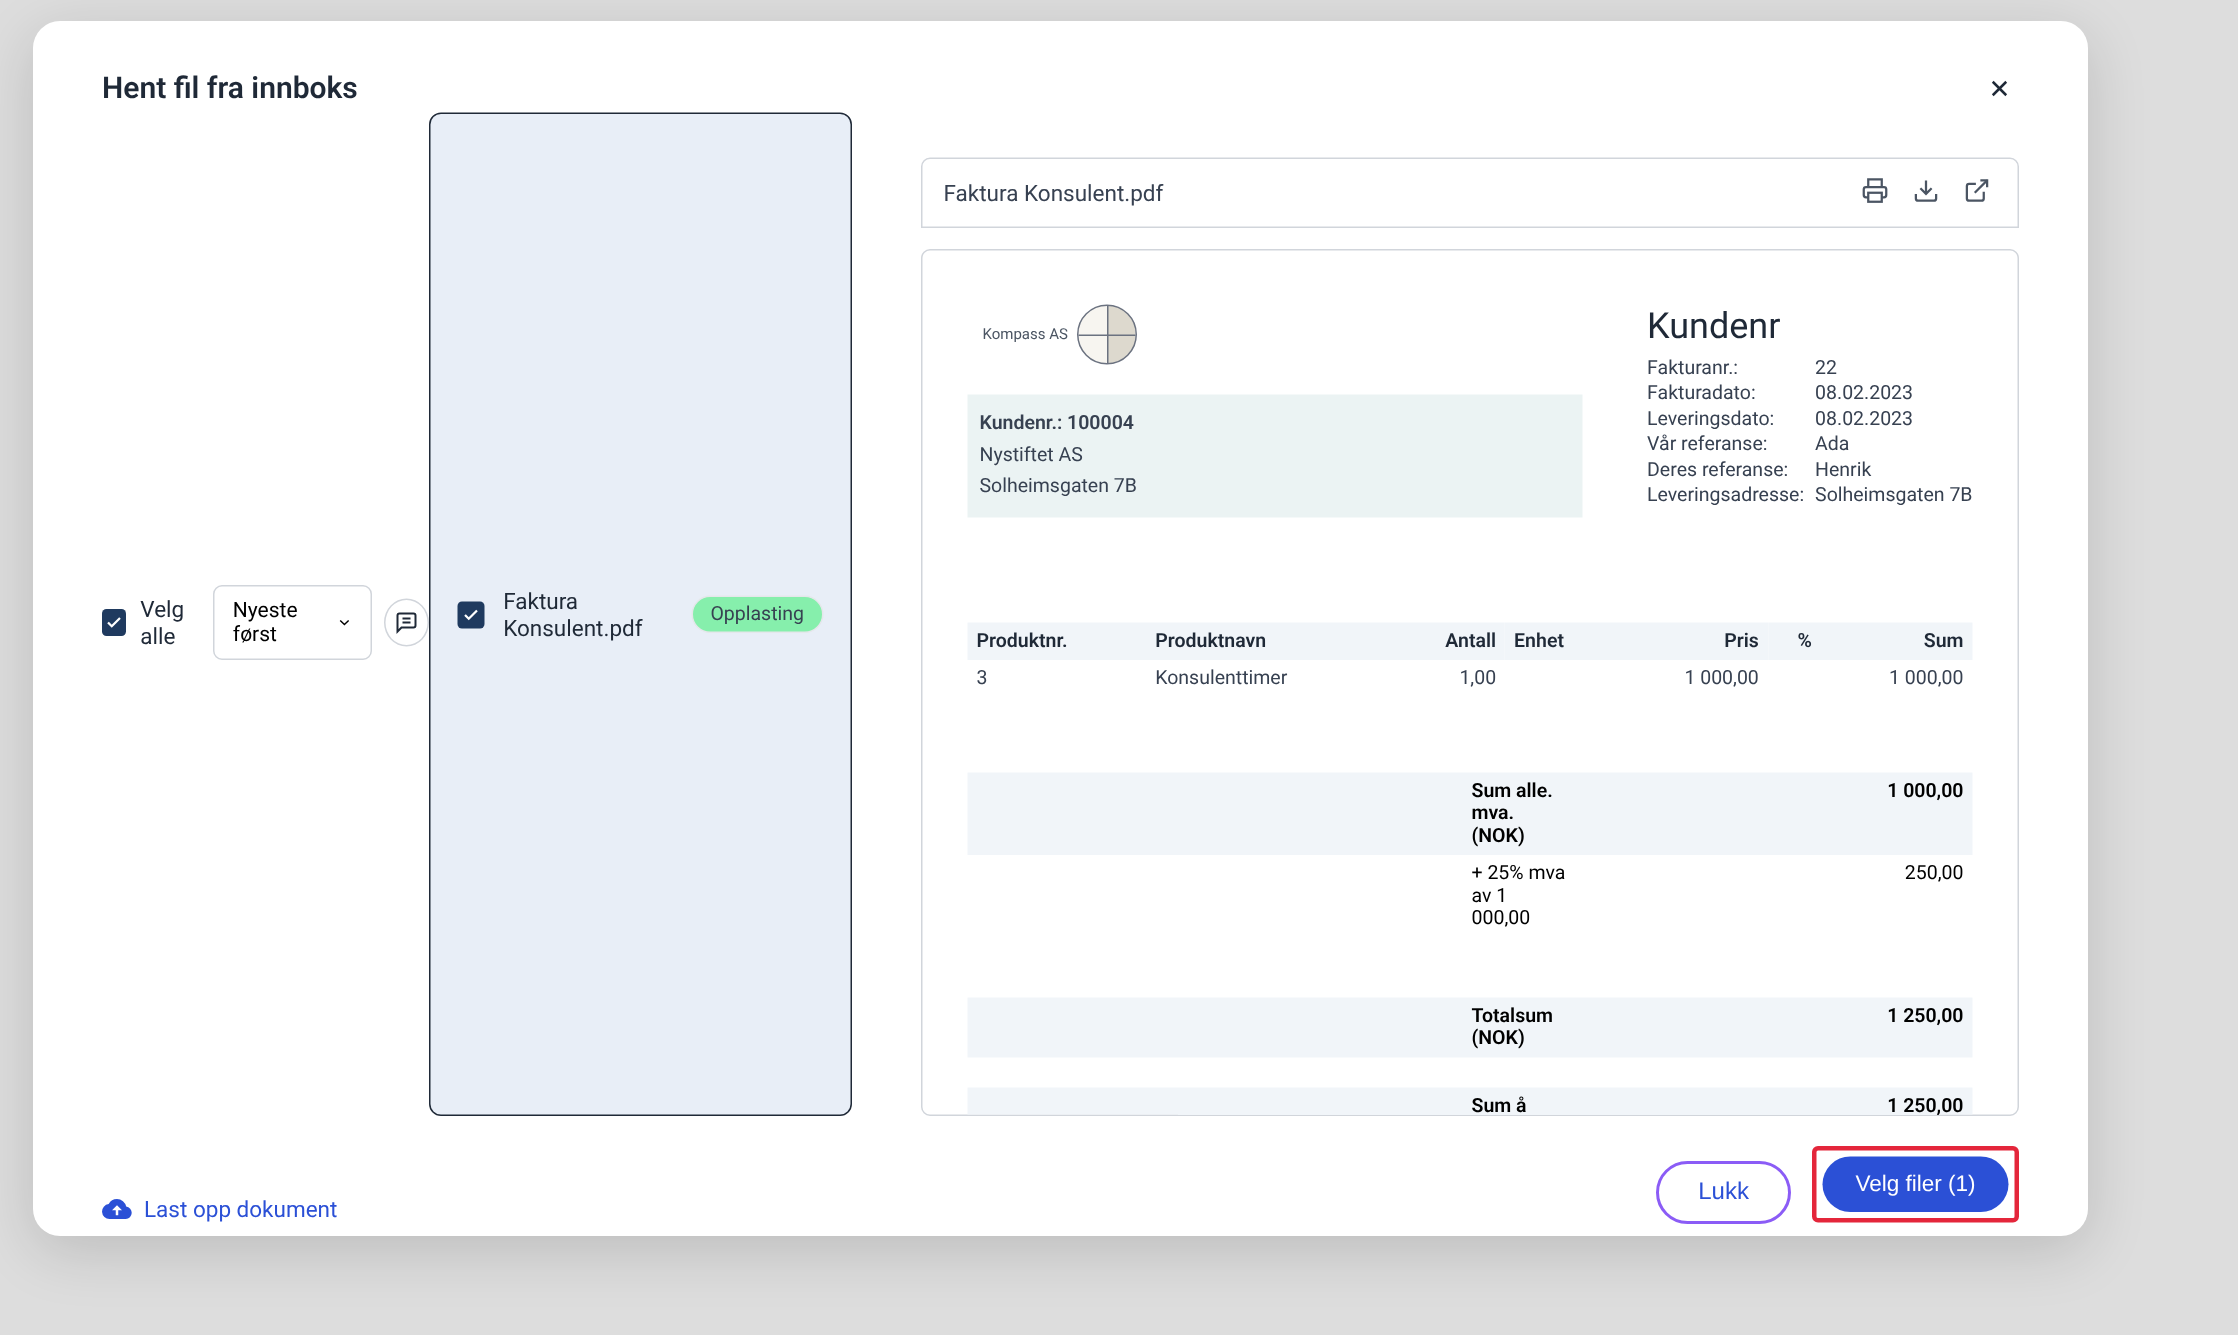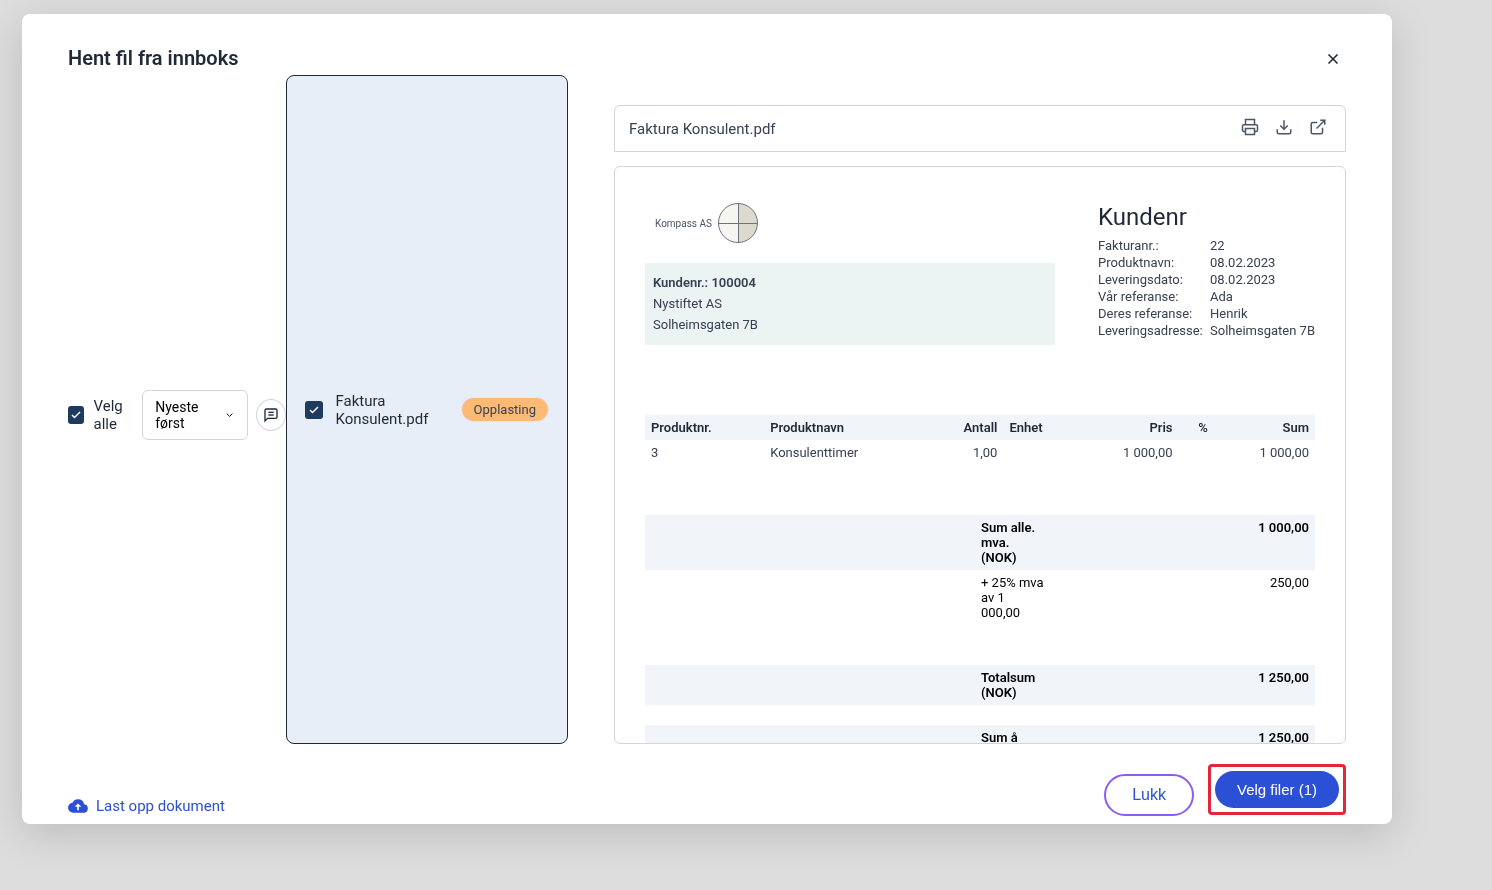--- a/index.html
+++ b/index.html
@@ -17,21 +17,21 @@
     inset: 0;
     background: #ddd;
   }
   .modal {
     position: absolute;
     top: 14px;
     left: 22px;
     width: 1370px;
     height: 810px;
     background: #fff;
-    border-radius: 8px;
+    border-radius: 18px;
     box-shadow: 0 10px 40px rgba(0,0,0,0.15);
     display: flex;
     flex-direction: column;
   }
   .modal-header {
     padding: 32px 46px 0 46px;
     display: flex;
     justify-content: space-between;
     align-items: flex-start;
   }
@@ -96,21 +96,21 @@
     border: 1.5px solid #1f2937;
     border-radius: 8px;
     background: #e8eef7;
     padding: 18px 18px;
     display: flex;
     align-items: center;
     gap: 12px;
   }
   .file-name { flex: 1; font-size: 15px; color: #1f2937; }
   .badge {
-    background: #fdba74;
+    background: #86efac;
     border: 1px solid #e5e7eb;
     border-radius: 999px;
     padding: 4px 12px;
     font-size: 13px;
     color: #374151;
   }
   .right-col {
     flex: 1;
     display: flex;
     flex-direction: column;
@@ -304,21 +304,21 @@
               <div>Solheimsgaten 7B</div>
             </div>
           </div>
           <div>
             <div class="invoice-title">Kundenr</div>
             <div class="meta-row">
                 <span class="meta-label">Fakturanr.:</span>
                 <span>22</span>
               </div>
             <div class="meta-row">
-                <span class="meta-label">Produktnavn:</span>
+                <span class="meta-label">Fakturadato:</span>
                 <span>08.02.2023</span>
               </div>
             <div class="meta-row">
                 <span class="meta-label">Leveringsdato:</span>
                 <span>08.02.2023</span>
               </div>
             <div class="meta-row">
                 <span class="meta-label">Vår referanse:</span>
                 <span>Ada</span>
               </div>

